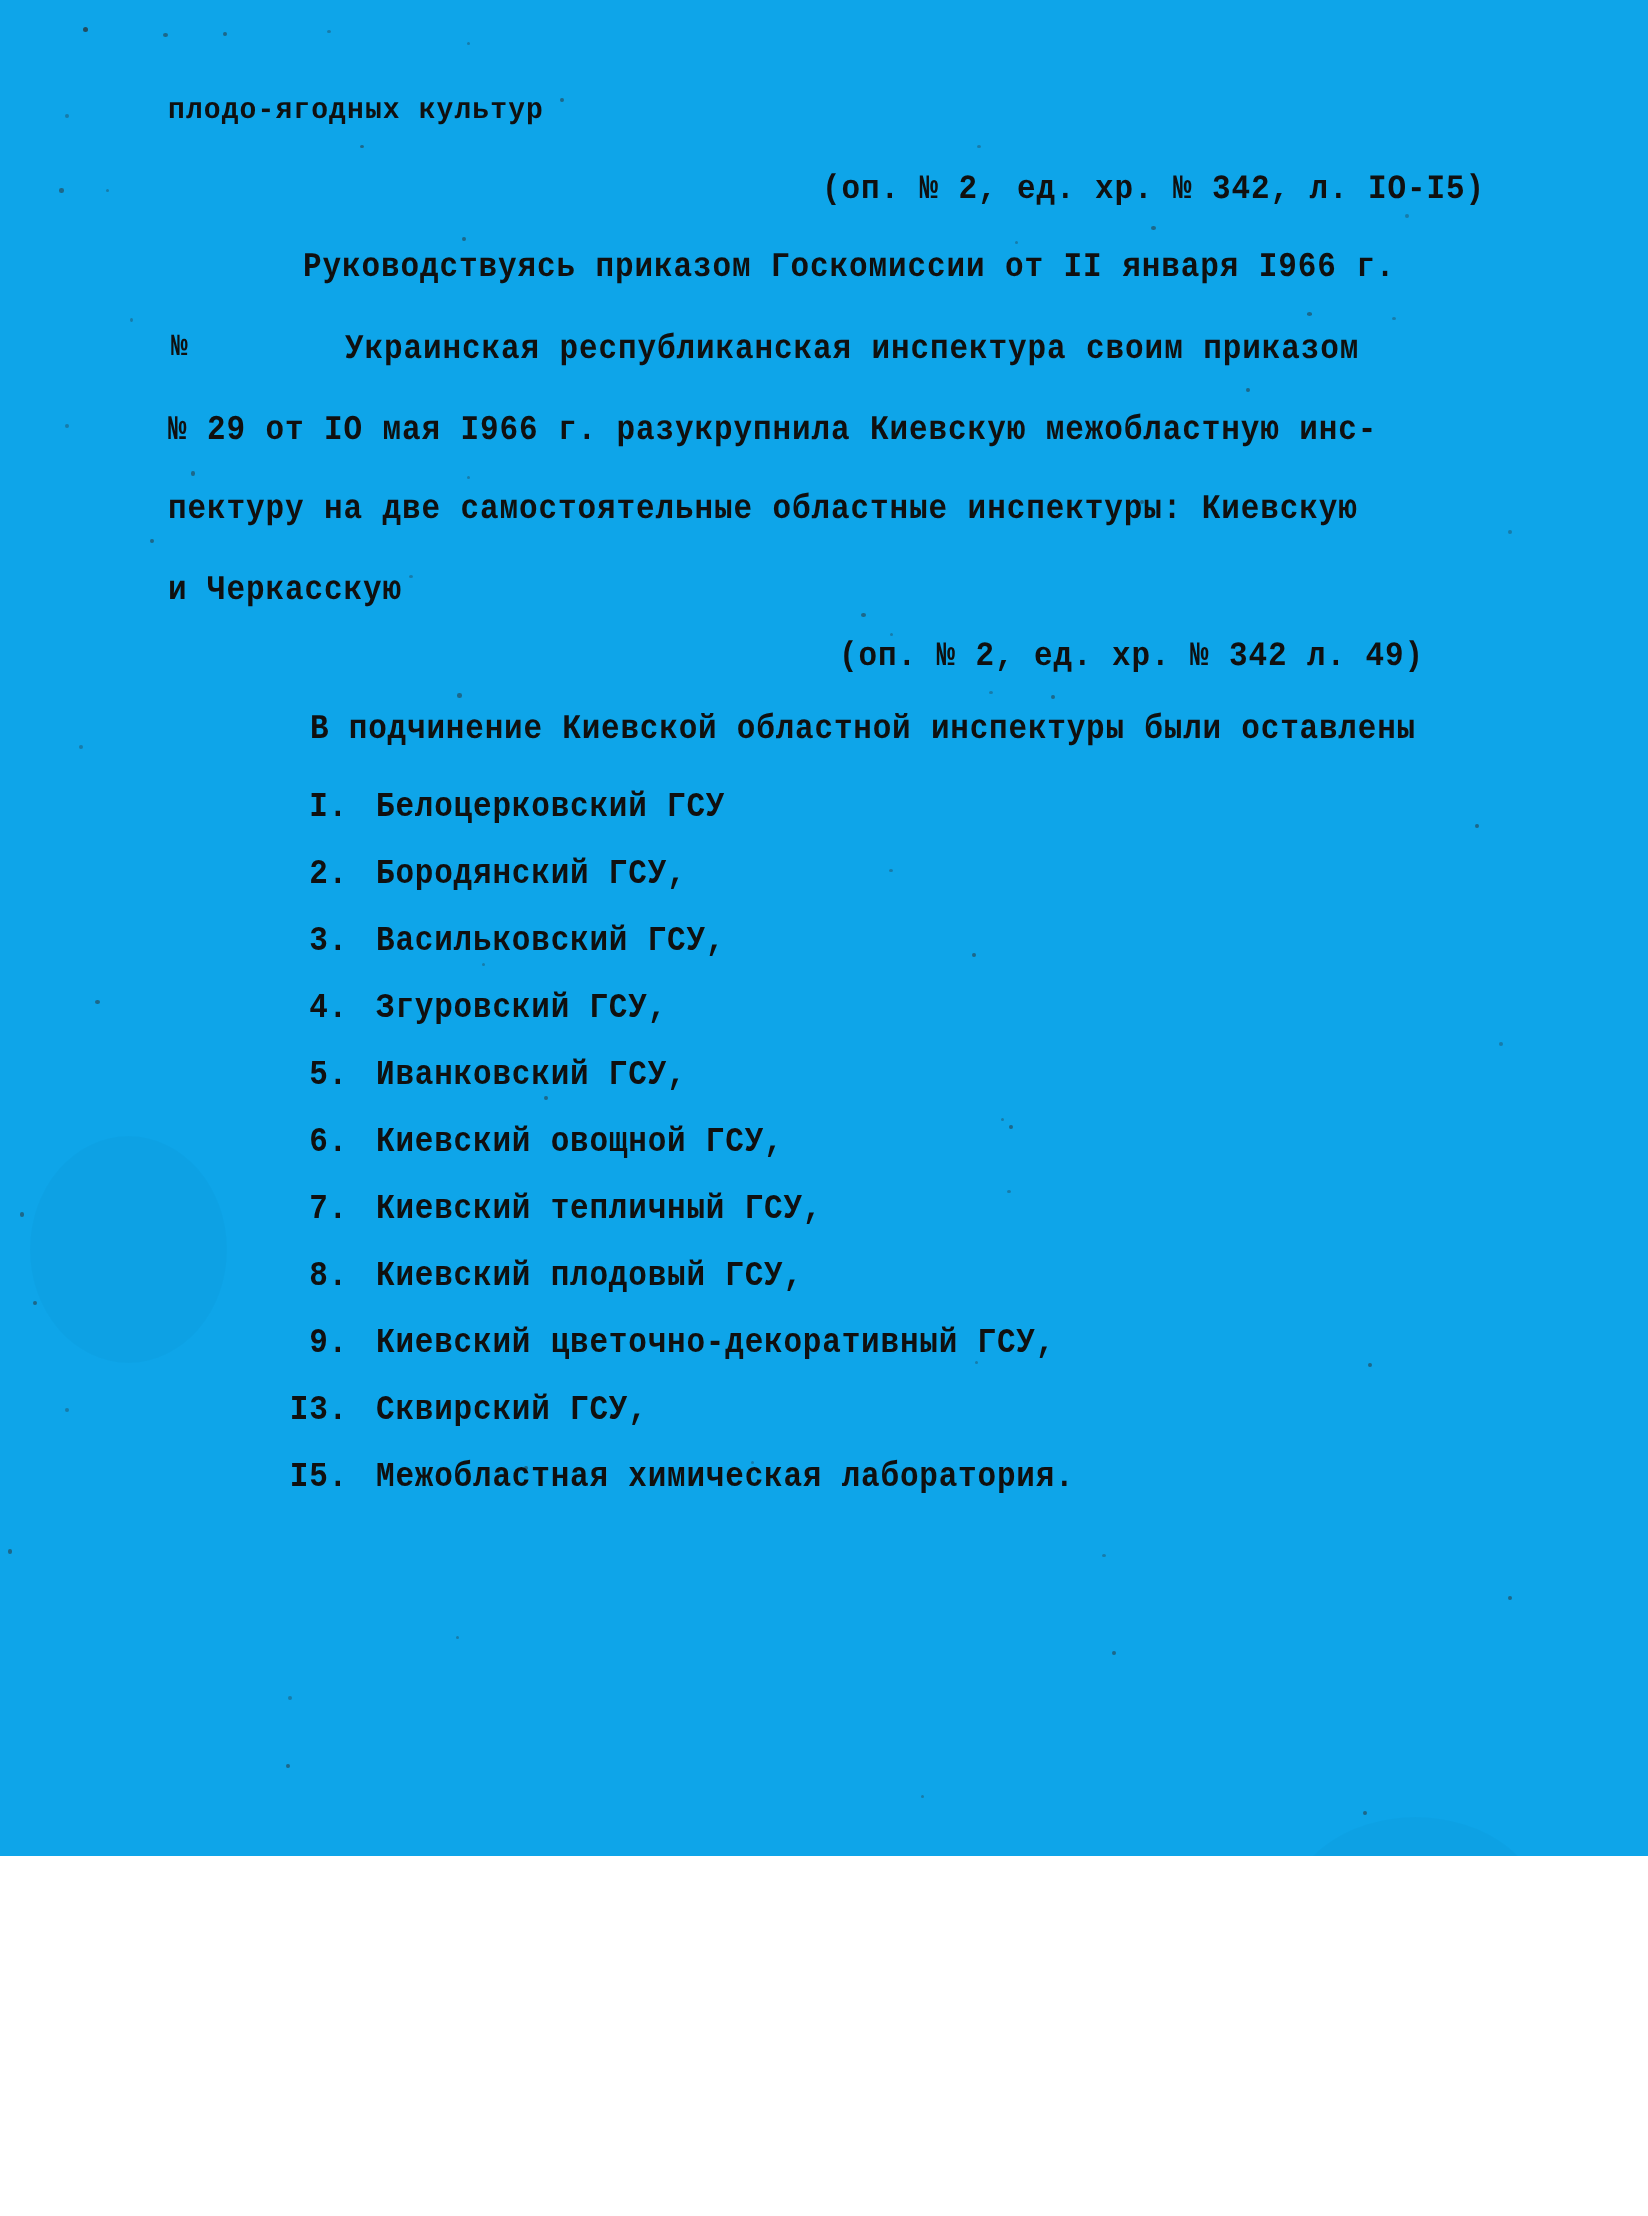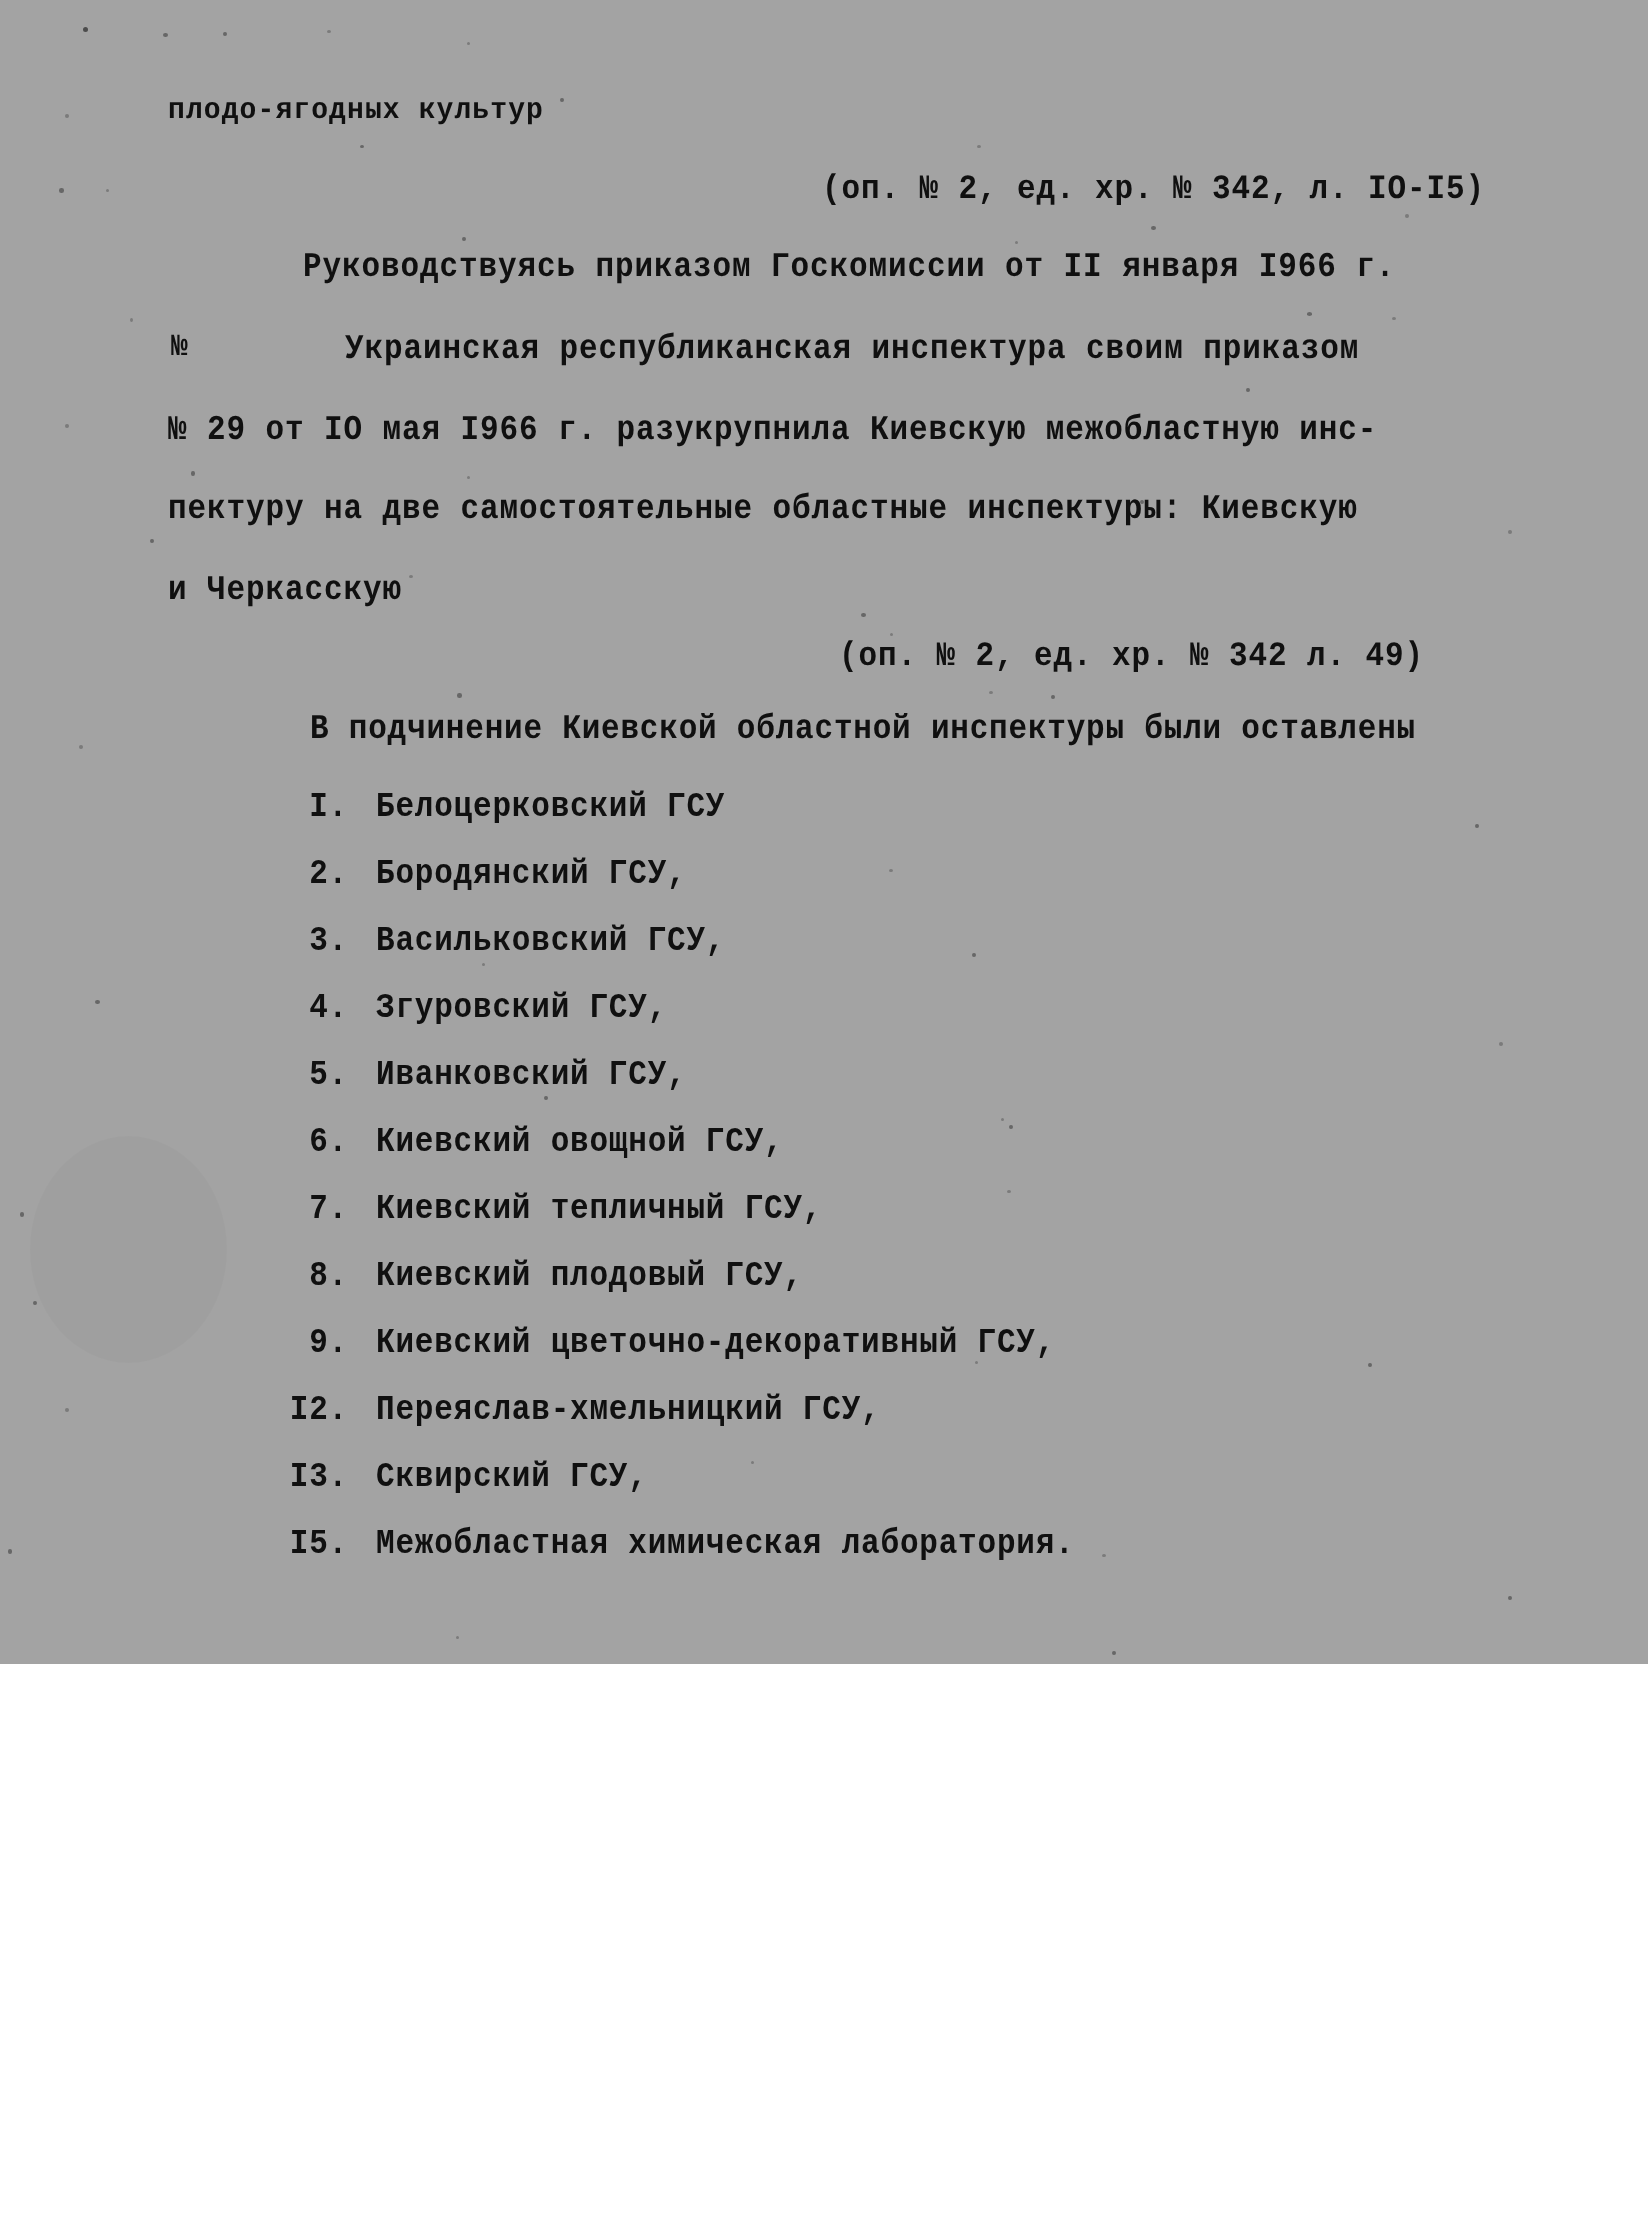--- a/index.html
+++ b/index.html
@@ -5,22 +5,22 @@
 <style>
   html, body {
     margin: 0;
     padding: 0;
     background: #ffffff;
   }
 
   #page {
     position: relative;
     width: 1648px;
-    height: 1664px;
-    background: #a3a3a3;
+    height: 1856px;
+    background: #0ea5e9;
     overflow: hidden;
     font-family: "Liberation Mono", "DejaVu Sans Mono", monospace;
     color: #0a0a0a;
   }
 
   
   .tline {
     position: absolute;
     white-space: pre;
     font-family: "Liberation Mono", "DejaVu Sans Mono", monospace;
@@ -264,24 +264,20 @@
       </div>
       <div class="gsu-row">
         <span class="gsu-num">8.</span>
         <span class="gsu-label">Киевский плодовый ГСУ,</span>
       </div>
       <div class="gsu-row">
         <span class="gsu-num">9.</span>
         <span class="gsu-label">Киевский цветочно-декоративный ГСУ,</span>
       </div>
       <div class="gsu-row">
-        <span class="gsu-num">I2.</span>
-        <span class="gsu-label">Переяслав-хмельницкий ГСУ,</span>
-      </div>
-      <div class="gsu-row">
         <span class="gsu-num">I3.</span>
         <span class="gsu-label">Сквирский ГСУ,</span>
       </div>
       <div class="gsu-row">
         <span class="gsu-num">I5.</span>
         <span class="gsu-label">Межобластная химическая лаборатория.</span>
       </div>
     </div>
 
 </div>

